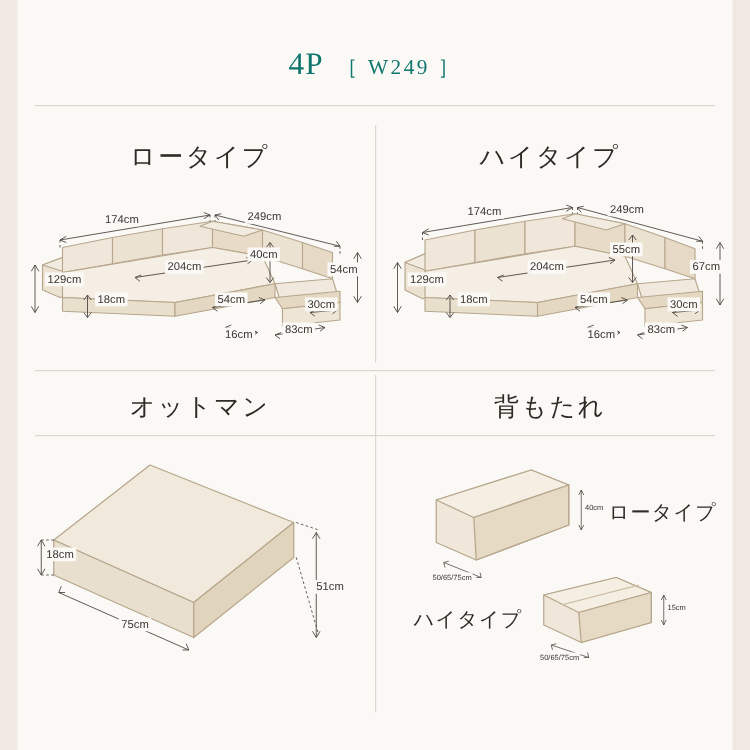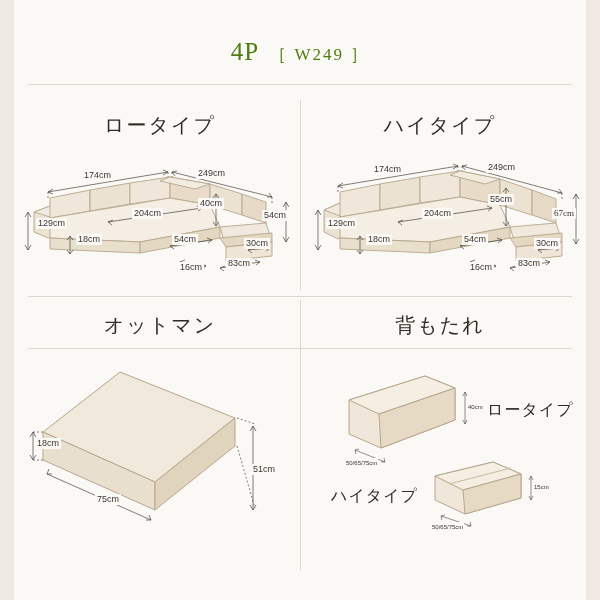--- a/index.html
+++ b/index.html
@@ -20,21 +20,21 @@
   }
   .edge-l{left:0;} .edge-r{right:0;}
 
   
   .title-wrap{
     position:absolute;left:0;right:0;top:38px;
     text-align:center;
   }
   .title{
     font-family:"Liberation Serif", serif;
-    font-size:25px;letter-spacing:1px;color:#4d7c0f;
+    font-size:25px;letter-spacing:1px;color:#0f766e;
     display:inline-block;
   }
   .title .w{
     font-size:17px;letter-spacing:2px;margin-left:10px;
   }
   .title-rule{
     position:absolute;left:28px;right:28px;top:84px;
     border-top:1px solid #ddd6cc;
   }
 
@@ -242,21 +242,21 @@
         <path d="M200,118 l5,-2 M200,118 l4,3"></path>
         <path d="M240,112 l-5,-2 M240,112 l-4,3"></path>
       </g>
     </svg>
     <span class="dimlabel" style="left:62px;top:14px;">174cm</span>
     <span class="dimlabel" style="left:176px;top:12px;">249cm</span>
     <span class="dimlabel" style="left:16px;top:68px;">129cm</span>
     <span class="dimlabel" style="left:56px;top:84px;">18cm</span>
     <span class="dimlabel" style="left:112px;top:58px;">204cm</span>
     <span class="dimlabel" style="left:178px;top:44px;">55cm</span>
-    <span class="dimlabel" style="left:242px;top:58px;font-family:Liberation Serif, serif;">67cm</span>
+    <span class="dimlabel" style="left:242px;top:58px;">67cm</span>
     <span class="dimlabel" style="left:152px;top:84px;">54cm</span>
     <span class="dimlabel" style="left:224px;top:88px;">30cm</span>
     <span class="dimlabel" style="left:158px;top:112px;">16cm</span>
     <span class="dimlabel" style="left:206px;top:108px;">83cm</span>
   </div>
 
   <div class="sec-head" style="left:30px;width:260px;top:312px;">オットマン</div>
   <div class="sec-head" style="left:310px;width:260px;top:312px;">背もたれ</div>
 
   <div class="divider-h" style="left:28px;right:28px;top:348px;"></div>

